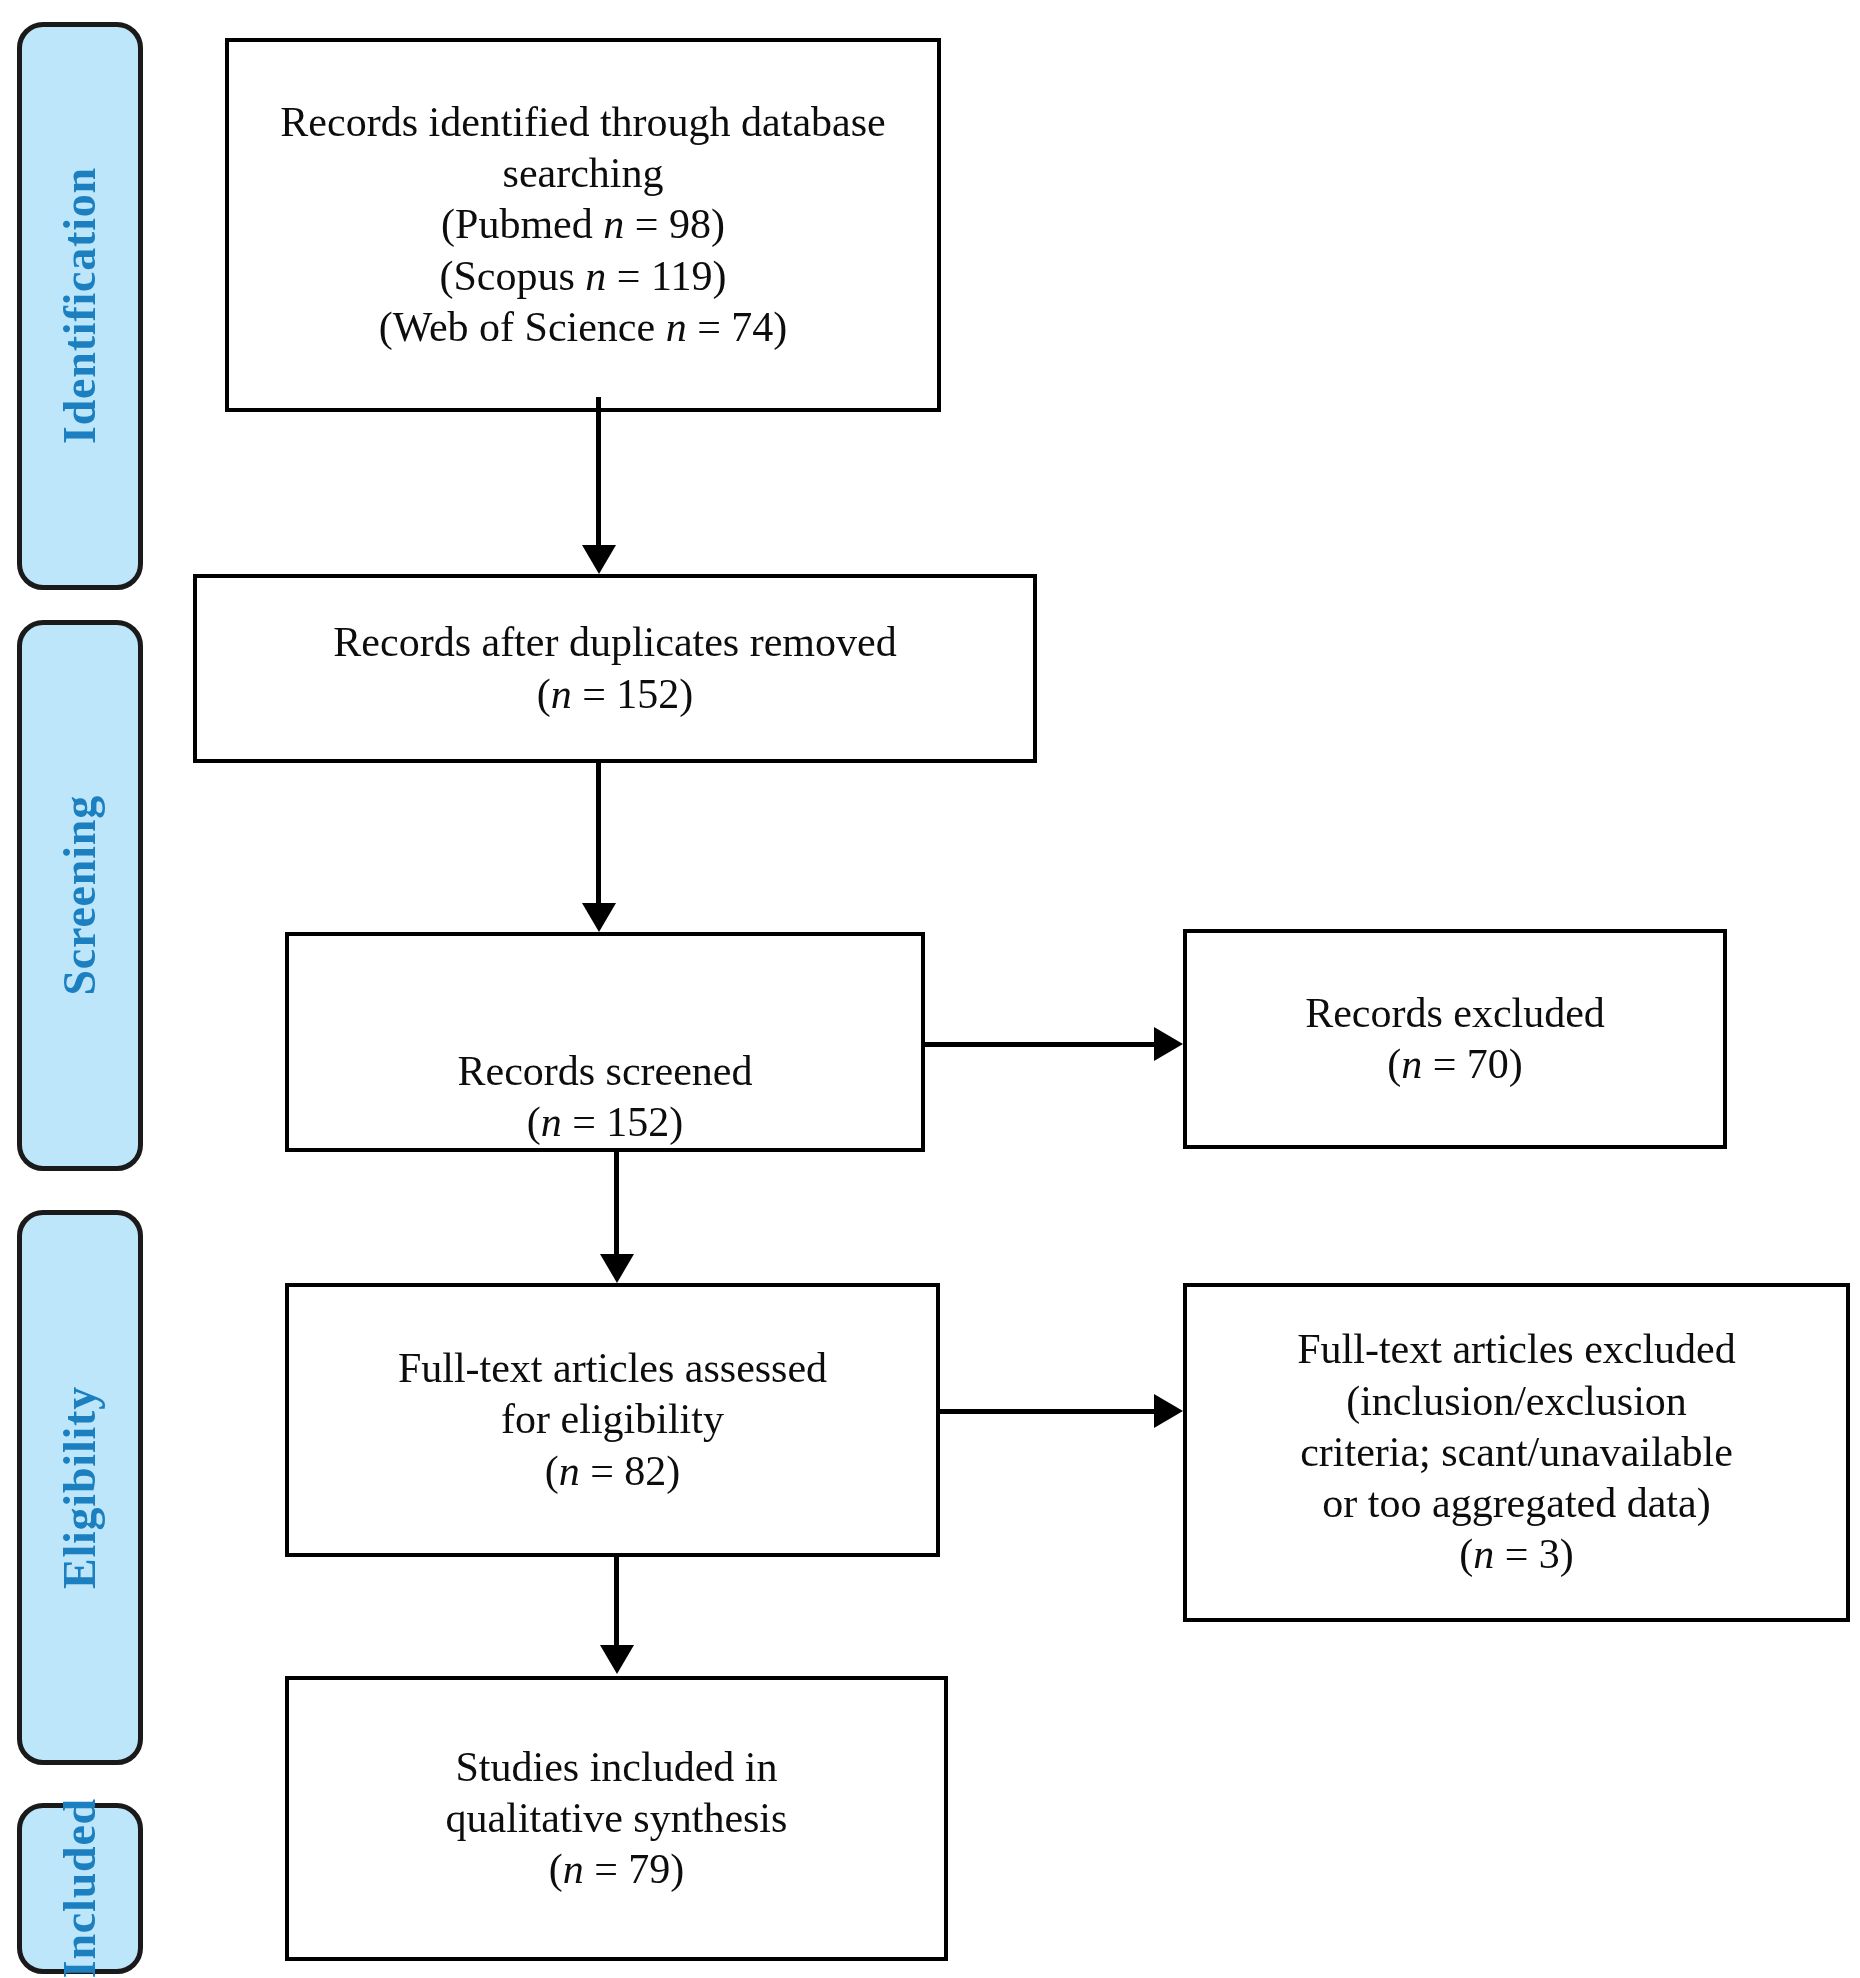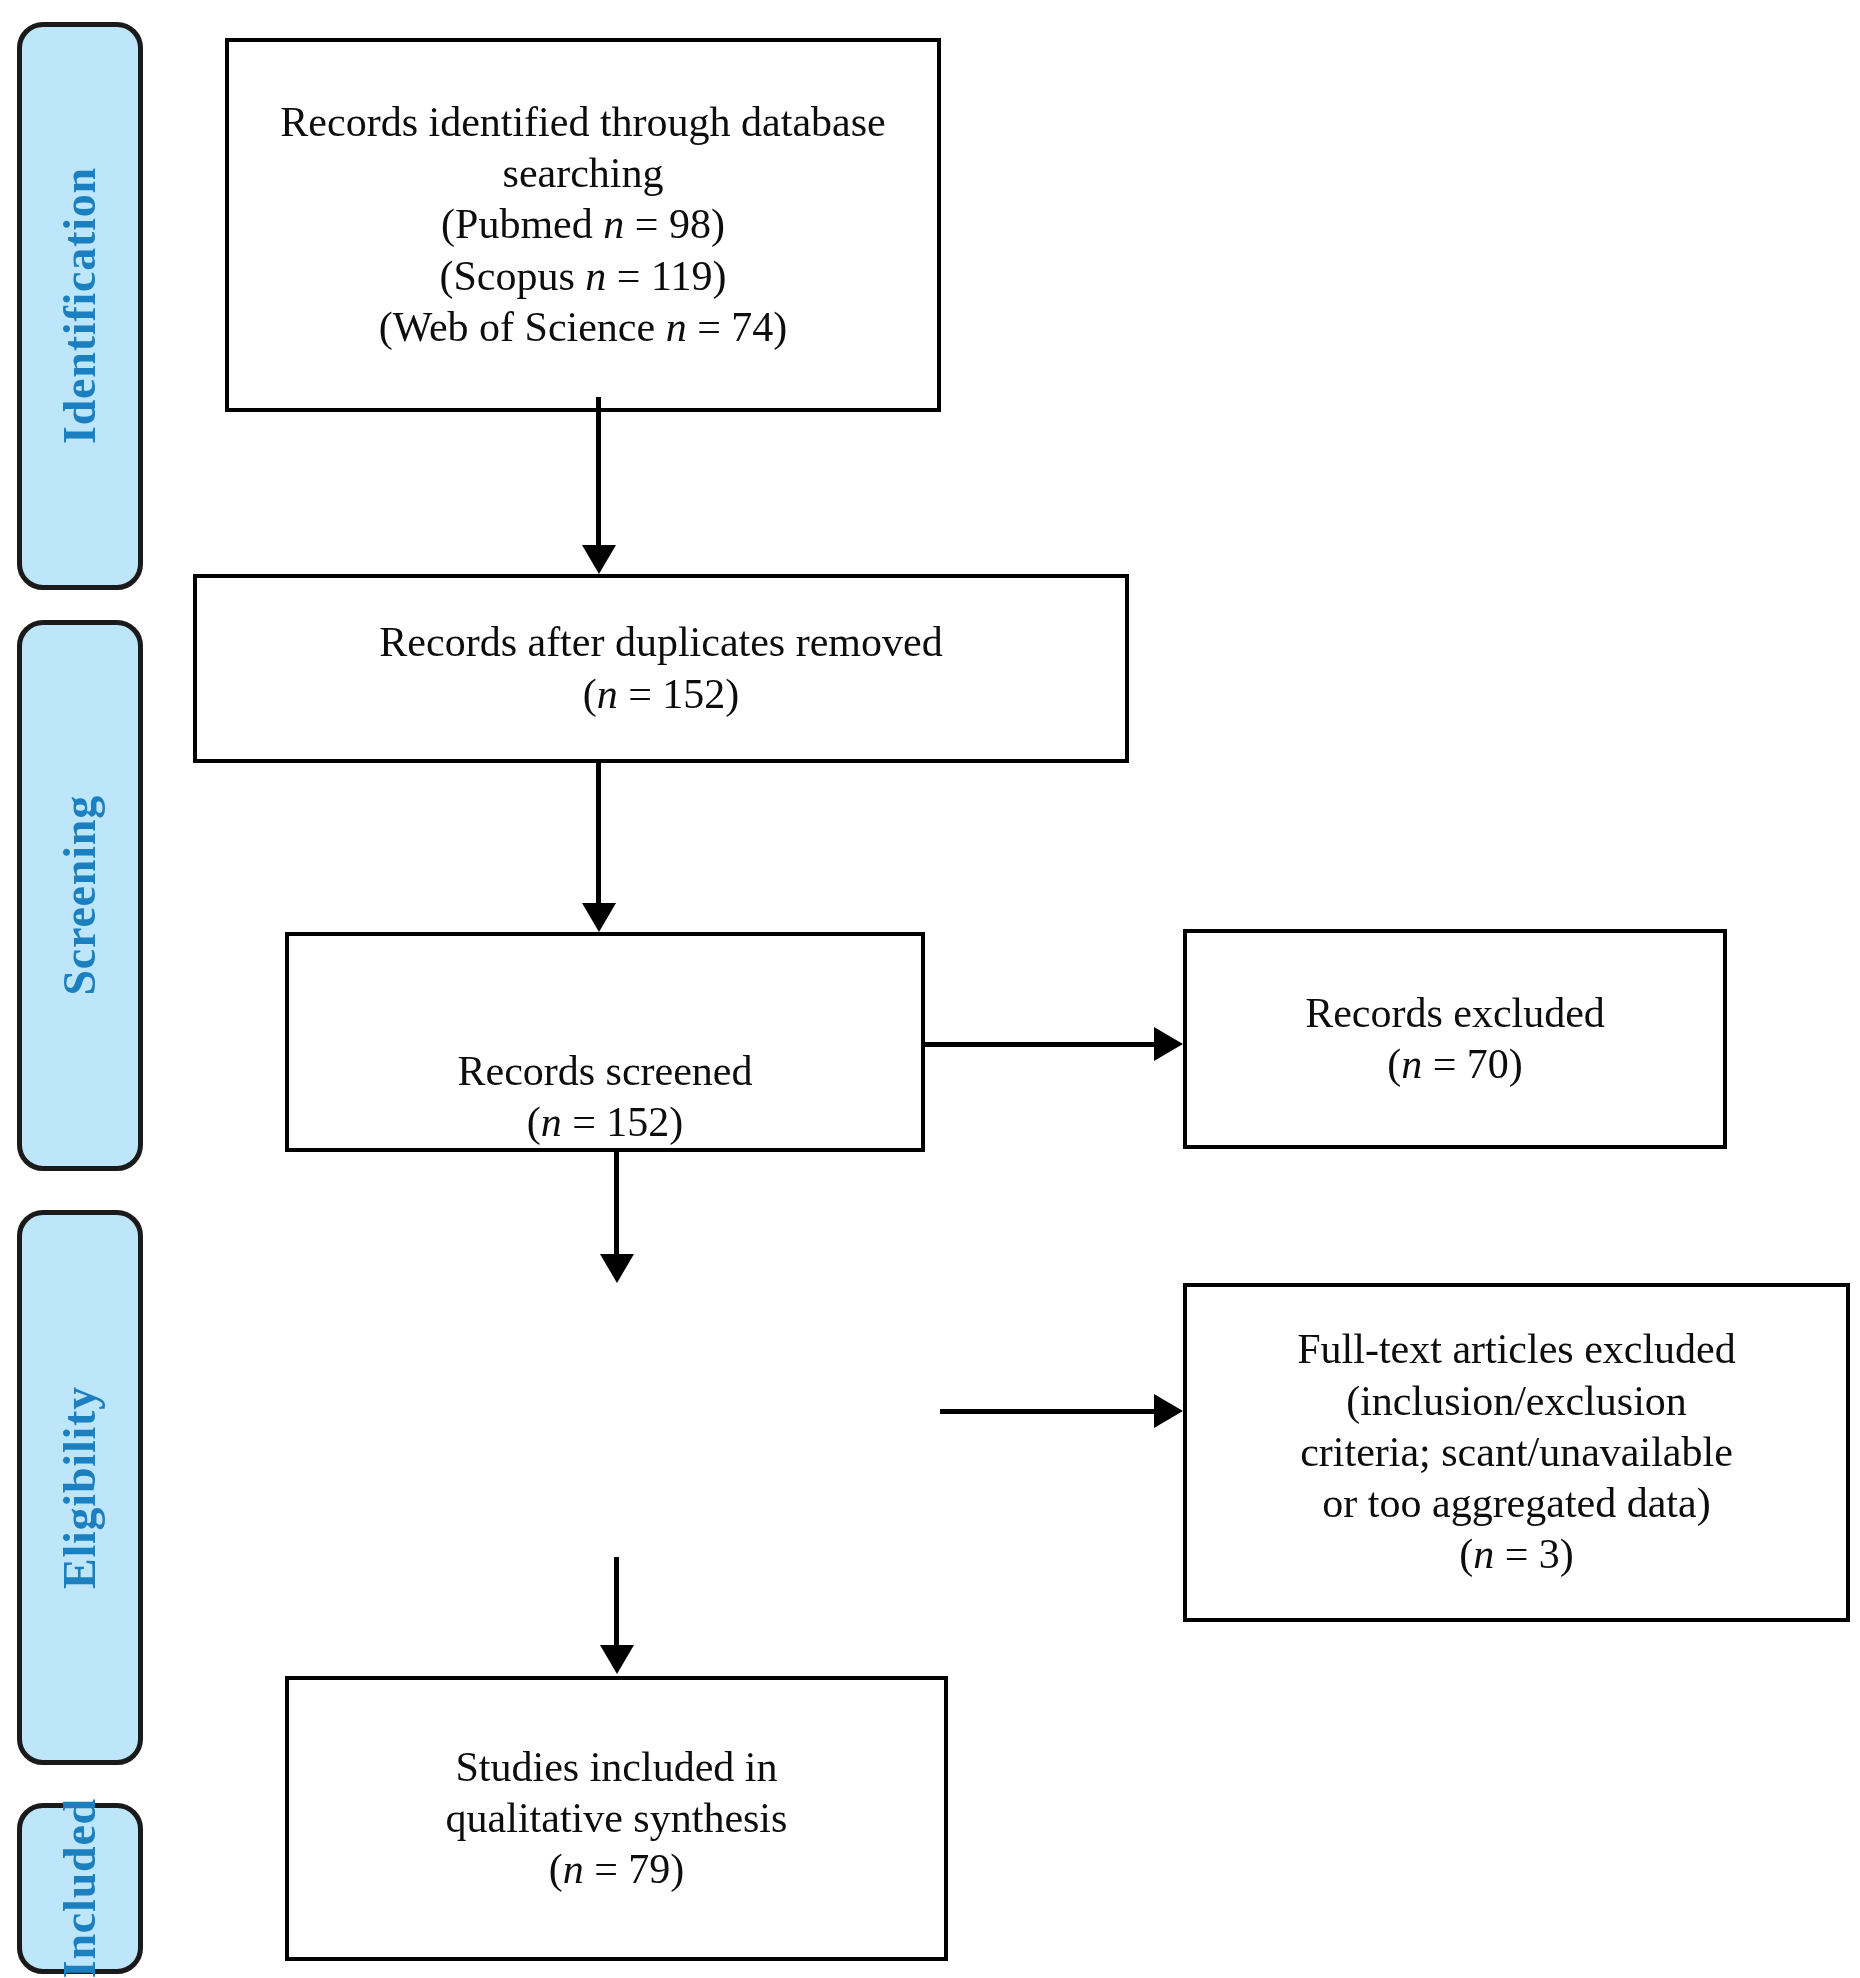--- a/index.html
+++ b/index.html
@@ -105,32 +105,35 @@
   </div>
 
   <div class="stage-pill" style="left:17px; top:1803px; width:126px; height:171px;">
     <span class="stage-text">Included</span>
   </div>
 
   <div class="flow-box" style="left:193px; top:38px; width:716px; height:374px;margin-left:32px;">
     <span class="box-text">Records identified through database<br>searching<br>(Pubmed <i>n</i> = 98)<br>(Scopus <i>n</i> = 119)<br>(Web of Science <i>n</i> = 74)</span>
   </div>
 
-  <div class="flow-box" style="left:193px; top:574px; width:936px; height:189px;">
+  <div class="flow-box" style="left:193px; top:574px; width:844px; height:189px;">
     <span class="box-text">Records after duplicates removed<br>(<i>n</i> =  152)</span>
   </div>
 
   <div class="flow-box" style="left:285px; top:932px; width:640px; height:220px;align-items:flex-end;">
     <span class="box-text">Records screened<br>(<i>n</i> =  152)</span>
   </div>
 
   <div class="flow-box" style="left:1183px; top:929px; width:544px; height:220px;">
     <span class="box-text">Records excluded<br>(<i>n</i> =  70)</span>
   </div>
 
+  <div class="flow-box" style="left:285px; top:1283px; width:655px; height:274px;">
+    <span class="box-text">Full-text articles assessed<br>for eligibility<br>(<i>n</i> = 82)</span>
+  </div>
 
   <div class="flow-box" style="left:1183px; top:1283px; width:667px; height:339px;">
     <span class="box-text">Full-text articles excluded<br>(inclusion/exclusion<br>criteria; scant/unavailable<br>or too aggregated data)<br>(<i>n</i> = 3)</span>
   </div>
 
   <div class="flow-box" style="left:285px; top:1676px; width:663px; height:285px;align-items:center;">
     <span class="box-text">Studies included in<br>qualitative synthesis<br>(<i>n</i> = 79)</span>
   </div>
 
   <div class="v-line" style="left:596px; top:397px; height:150px;"></div>

